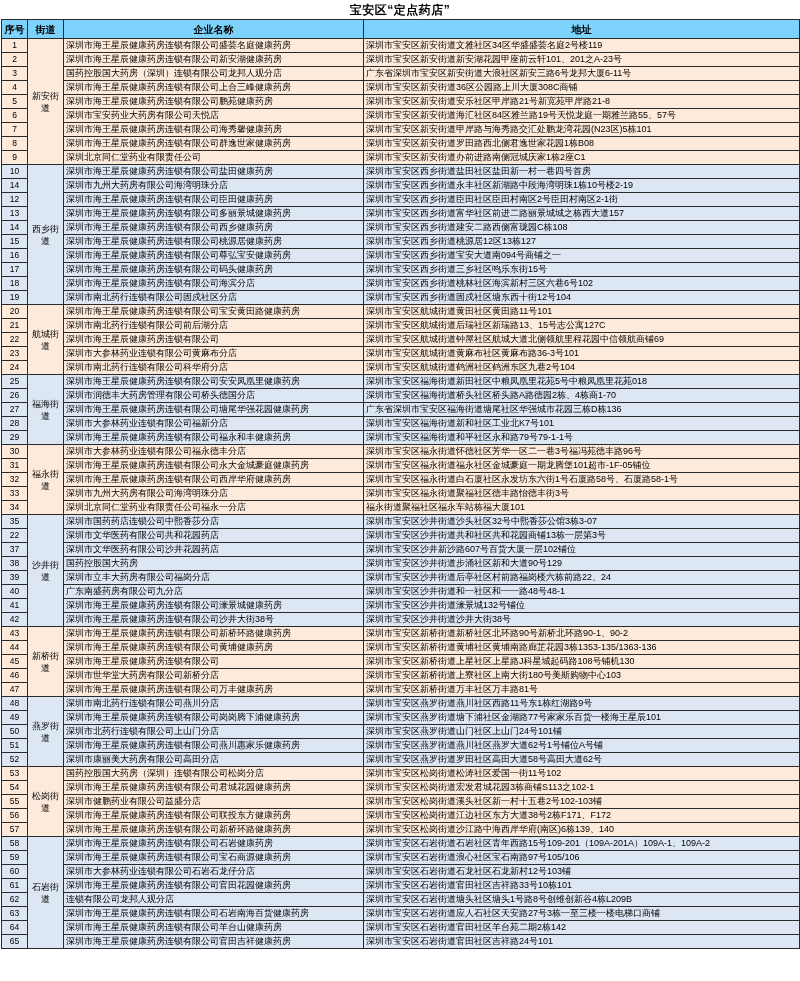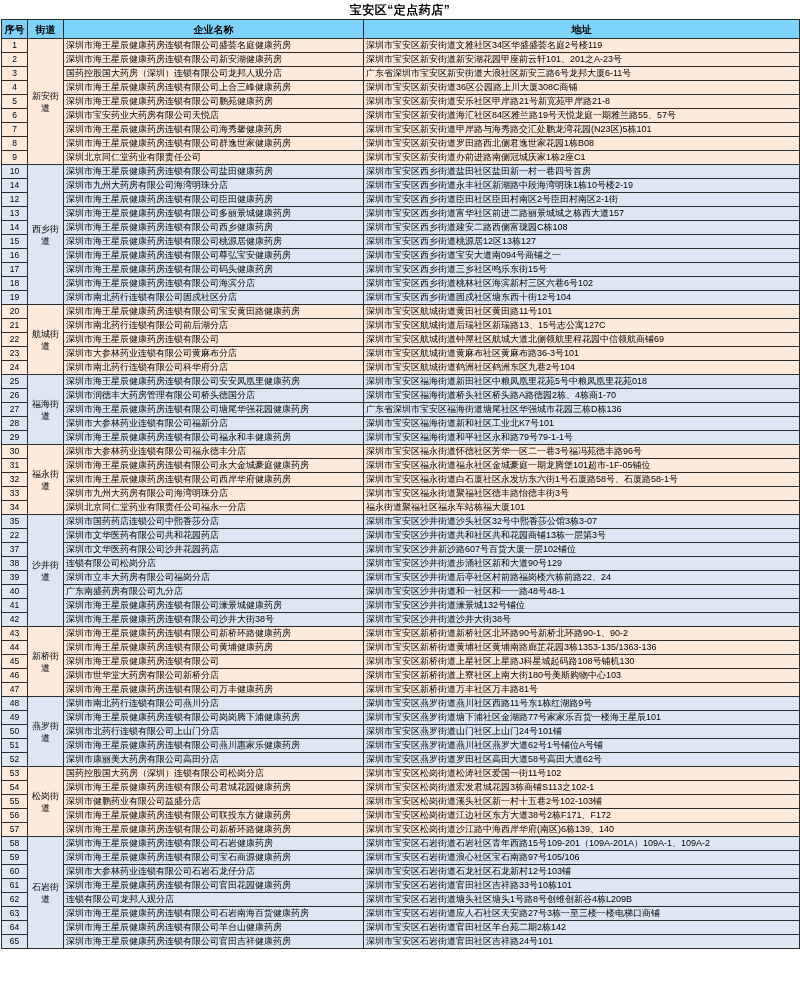--- a/index.html
+++ b/index.html
@@ -279,21 +279,21 @@
           <td class="name">深圳市文华医药有限公司共和花园药店</td>
           <td class="addr">深圳市宝安区沙井街道共和社区共和花园商铺13栋一层第3号</td>
         </tr>
         <tr class="band-b">
           <td class="seq">37</td>
           <td class="name">深圳市文华医药有限公司沙井花园药店</td>
           <td class="addr">深圳市宝安区沙井新沙路607号百货大厦一层102铺位</td>
         </tr>
         <tr class="band-b">
           <td class="seq">38</td>
-          <td class="name">连锁有限公司松岗分店</td>
+          <td class="name">国药控股国大药房</td>
           <td class="addr">深圳市宝安区沙井街道步涌社区新和大道90号129</td>
         </tr>
         <tr class="band-b">
           <td class="seq">39</td>
           <td class="name">深圳市立丰大药房有限公司福岗分店</td>
           <td class="addr">深圳市宝安区沙井街道后亭社区村前路福岗楼六栋前路22、24</td>
         </tr>
         <tr class="band-b">
           <td class="seq">40</td>
           <td class="name">广东南盛药房有限公司九分店</td>

